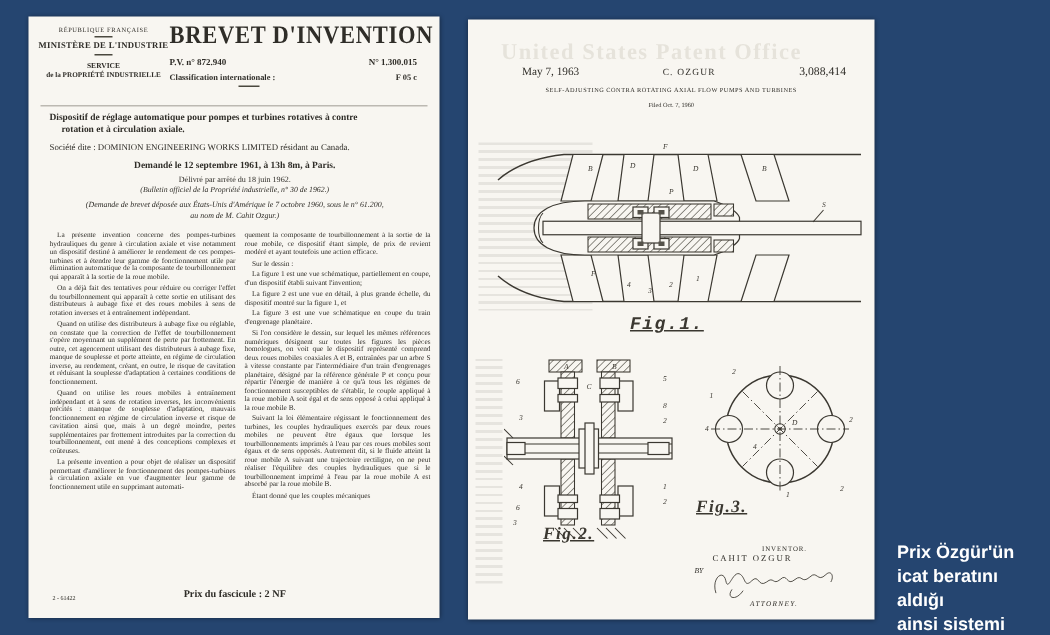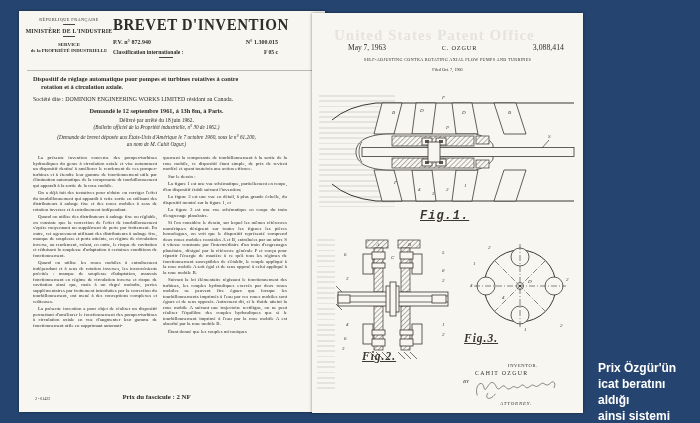--- a/index.html
+++ b/index.html
@@ -1,20 +1,20 @@
 <!DOCTYPE html>
 <html><head>
 <meta charset="utf-8">
 <style>
   html,body{margin:0;padding:0;}
   body{width:700px;height:423px;background:#254570;overflow:hidden;
        font-family:"Liberation Serif","DejaVu Serif",serif;color:#2f2d28;}
   #stage{position:relative;width:700px;height:423px;background:#254570;}
   .page{position:absolute;background:#f8f6f1;box-shadow:0 0 3px rgba(0,0,0,.45);}
-  #left-page{left:19px;top:11px;width:274px;height:401px;padding-left:32px;}
+  #left-page{left:19px;top:11px;width:274px;height:401px;}
   #right-page{left:312px;top:13px;width:271px;height:400px;}
 
   
   .lp-headleft{position:absolute;left:6px;top:6px;width:88px;text-align:center;}
   .lp-republic{font-size:4.3px;letter-spacing:.4px;}
   .lp-dash{width:12px;border-top:.8px solid #4a483f;margin:2px auto 3px auto;}
   .lp-ministry{font-size:5.8px;font-weight:bold;letter-spacing:.2px;}
   .lp-service{font-size:5px;font-weight:bold;margin-top:5px;}
   .lp-service2{font-size:4.8px;font-weight:bold;margin-top:1px;}
   .lp-rightzone{position:absolute;left:94px;top:4px;width:165px;}
@@ -50,21 +50,21 @@
   
   .rp-ghost-title{position:absolute;left:22px;top:14px;font-size:15px;font-weight:bold;
                   letter-spacing:1px;color:#c9c5b8;opacity:.38;white-space:nowrap;}
   .ghost-col{position:absolute;opacity:.75;
              background:repeating-linear-gradient(to bottom,
                rgba(128,126,118,.20) 0px, rgba(128,126,118,.20) 1.8px,
                transparent 1.8px, transparent 5.3px);}
   #ghost-a{left:7px;top:82px;width:76px;height:112px;}
   #ghost-b{left:5px;top:226px;width:18px;height:150px;}
   .rp-header{position:absolute;left:36px;top:30px;width:216px;display:flex;
-             justify-content:space-between;align-items:center;}
+             justify-content:space-between;align-items:flex-end;}
   .rp-date{font-size:7.5px;}
   .rp-invhdr{font-size:6.3px;letter-spacing:.8px;}
   .rp-patnum{font-size:7.8px;}
   .rp-title{position:absolute;left:14px;top:44px;width:243px;text-align:center;
             font-size:4.2px;letter-spacing:.35px;}
   .rp-filed{position:absolute;left:14px;top:54px;width:243px;text-align:center;font-size:4.2px;}
   .figsvg{position:absolute;}
   #fig1{left:16px;top:77px;width:250px;height:126px;}
   #fig2{left:24px;top:225px;width:116px;height:122px;}
   #fig3{left:156px;top:227px;width:104px;height:92px;}

